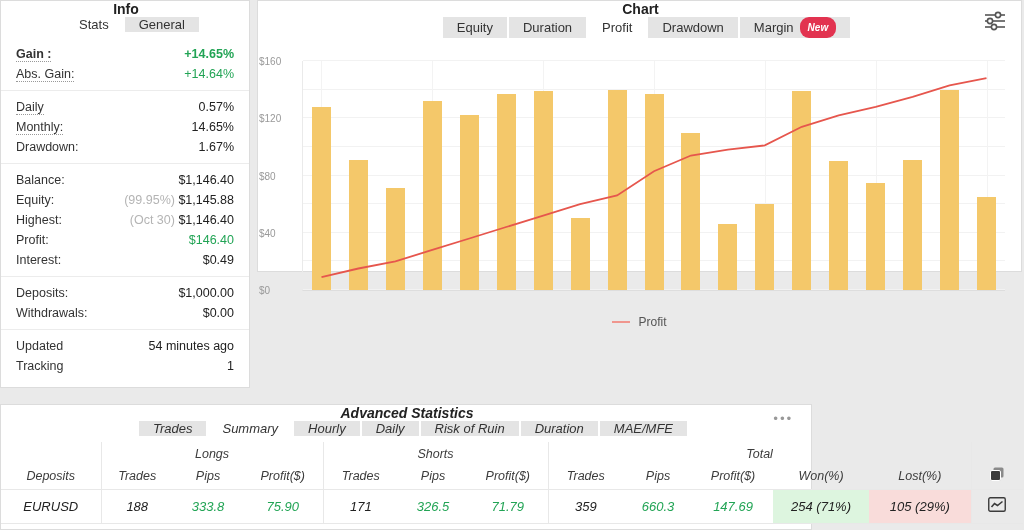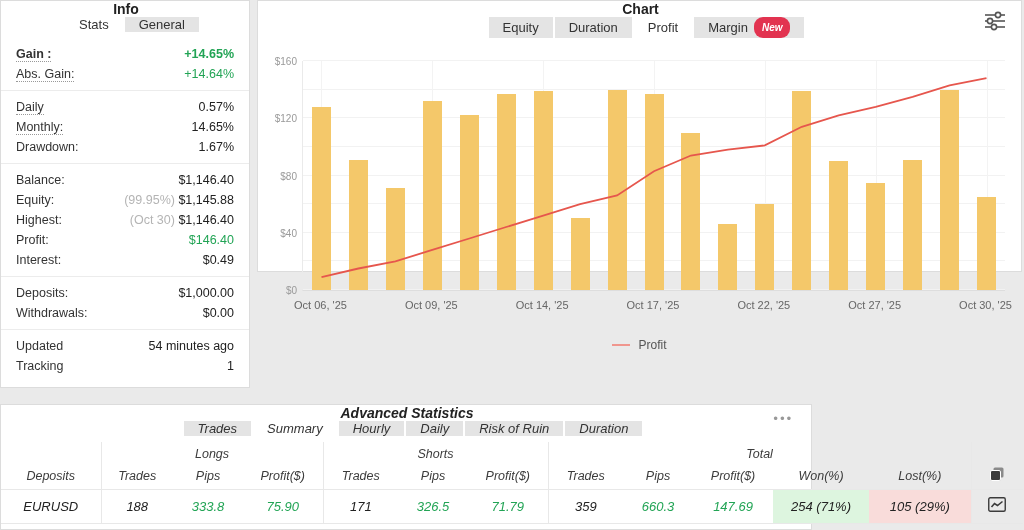--- a/index.html
+++ b/index.html
@@ -34,21 +34,21 @@
   .stat-value .prefix { color:#b4b4b4; }
   .green { color:var(--green); }
   .bold { font-weight:bold; }
 
   
   .settings-btn { position:absolute; top:10px; right:14px; cursor:pointer; }
   .chart-area { position:relative; margin:23px 16px 0 44px; height:230px;
                 border-left:1px solid #eaeaea; border-bottom:1px solid #ddd; }
   .hgrid { position:absolute; left:0; right:0; height:1px; background:#f2f2f2; }
   .vgrid { position:absolute; top:0; bottom:0; width:1px; background:#f3f3f3; }
-  .ylabel { position:absolute; left:-44px; width:38px; text-align:right; font-size:10px; color:#999;
+  .ylabel { position:absolute; left:-44px; width:38px; font-size:10px; color:#999;
             transform:translateY(-50%); }
   .bar { position:absolute; bottom:0; background:var(--bar); }
   .line-svg { position:absolute; left:0; top:0; overflow:visible; }
   .xticks { position:relative; margin:8px 16px 0 44px; height:15px; }
   .xtick { position:absolute; width:90px; text-align:center; font-size:11px; color:#666; white-space:nowrap; }
   .legend { display:flex; justify-content:center; align-items:center; gap:8px; margin-top:24px;
             font-size:12px; color:#555; }
   .legend-dash { width:18px; height:2px; }
 
   
@@ -155,20 +155,23 @@
       <span class="tabtitle">Chart</span>
       <div id="chart-tabs" style="display:flex">
           <div class="tab">
             <span>Equity</span>
           </div>
           <div class="tab">
             <span>Duration</span>
           </div>
           <div class="tab active">
             <span>Profit</span>
+          </div>
+          <div class="tab">
+            <span>Drawdown</span>
           </div>
           <div class="tab">
             <span>Margin</span>
             <span class="badge">New</span>
           </div>
         </div>
     </div>
     <span class="settings-btn">
       <svg width="24" height="20" viewBox="0 0 24 20" fill="none" stroke="#555" stroke-width="1.6">
         <line x1="2" y1="4" x2="22" y2="4"></line>
@@ -217,29 +220,20 @@
         <div class="bar" style="left: 489.289px; width: 19px; height: 198.944px;"></div>
         <div class="bar" style="left: 526.237px; width: 19px; height: 128.812px;"></div>
         <div class="bar" style="left: 563.184px; width: 19px; height: 107.344px;"></div>
         <div class="bar" style="left: 600.132px; width: 19px; height: 130.244px;"></div>
         <div class="bar" style="left: 637.079px; width: 19px; height: 200.375px;"></div>
         <div class="bar" style="left: 674.026px; width: 19px; height: 93.0312px;"></div>
         <svg width="702" height="229" class="line-svg">
           <polyline points="18.5,216.1 55.4,207.5 92.4,200.4 129.3,188.9 166.3,177.5 203.2,166.0 240.2,154.6 277.1,143.1 314.1,134.5 351.0,110.2 387.9,94.5 424.9,88.7 461.8,84.4 498.8,65.8 535.7,54.4 572.7,45.8 609.6,35.8 646.6,24.3 683.5,17.2" fill="none" stroke="#e6564d" stroke-width="1.8"></polyline>
         </svg>
       </div>
-    <div class="xticks" id="xticks">
-        <div class="xtick" style="left: -26.5263px;">Oct 06, '25</div>
-        <div class="xtick" style="left: 84.3158px;">Oct 09, '25</div>
-        <div class="xtick" style="left: 195.158px;">Oct 14, '25</div>
-        <div class="xtick" style="left: 306px;">Oct 17, '25</div>
-        <div class="xtick" style="left: 416.842px;">Oct 22, '25</div>
-        <div class="xtick" style="left: 527.684px;">Oct 27, '25</div>
-        <div class="xtick" style="left: 638.526px;">Oct 30, '25</div>
-      </div>
     <div class="legend">
       <span class="legend-dash" id="legend-dash" style="background: rgb(240, 150, 142);"></span>
       <span>Profit</span>
     </div>
   </section>
 
 </div>
 
 <section class="panel bottom-panel">
   <div class="tabbar">
@@ -255,20 +249,23 @@
           <span>Hourly</span>
         </div>
         <div class="tab">
           <span>Daily</span>
         </div>
         <div class="tab">
           <span>Risk of Ruin</span>
         </div>
         <div class="tab">
           <span>Duration</span>
+        </div>
+        <div class="tab">
+          <span>MAE/MFE</span>
         </div>
       </div>
   </div>
   <span class="more-btn">•••</span>
 
   <table>
     <colgroup>
       <col style="width:100px">
         <col style="width:72px">
         <col style="width:70px">

